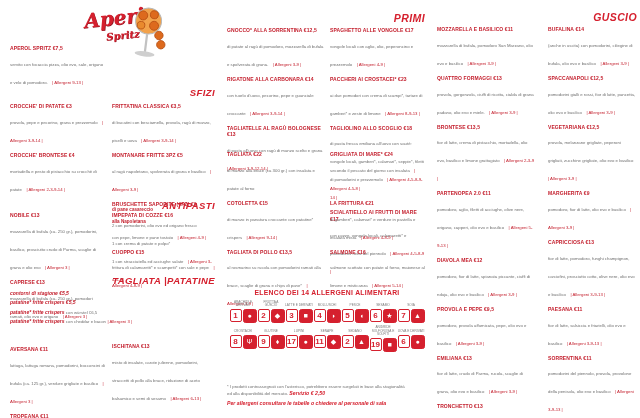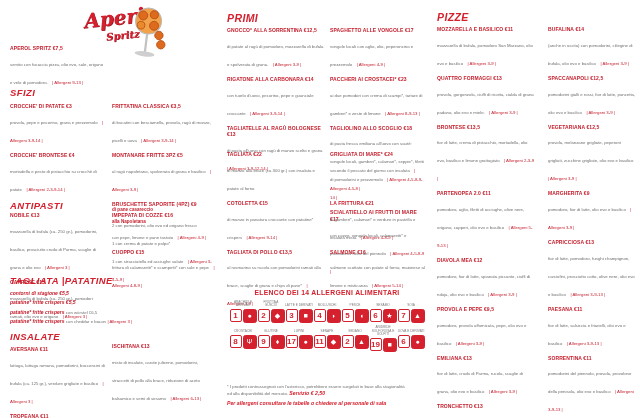--- a/index.html
+++ b/index.html
@@ -1,19 +1,19 @@
 <!DOCTYPE html>
 <html><head>
 <meta charset="utf-8">
 <style>
   html,body{margin:0;padding:0;background:#e9e9e9;}
   #page{position:relative;width:640px;height:418px;background:#ffffff;overflow:hidden;
         font-family:"Liberation Sans",sans-serif;}
   
-  .shead{position:absolute;text-align:left;color:#d5202e;font-weight:bold;font-style:italic;
+  .shead{position:absolute;text-align:right;color:#d5202e;font-weight:bold;font-style:italic;
          font-size:9.5px;letter-spacing:.4px;}
   .shead.big{font-size:10.5px;}
   .ahead{position:absolute;text-align:center;color:#d5202e;font-weight:bold;font-size:6.8px;letter-spacing:.3px;}
   
   .col{position:absolute;}
   .item{margin-bottom:6px;}
   .iname{color:#c4202e;font-weight:700;font-size:5px;line-height:1.35;letter-spacing:.1px;}
   .isub{color:#c4202e;font-weight:700;font-size:4.6px;line-height:1.3;}
   .idesc{color:#6e6e6e;font-size:4.3px;line-height:1.32;white-space:pre-line;}
   .iall{color:#c4202e;font-size:4.3px;line-height:1.32;}
@@ -70,21 +70,20 @@
 
   <div class="col" style="left:10px;top:45px;width:96px">
     <div class="iname">APEROL SPRITZ €7,5</div>
     <span class="idesc">servito con focaccia pizza, olio evo, sale, origano e velo di pomodoro.</span>
     <span class="iall">| Allergeni 9-13 |</span>
   </div>
 
   <div class="shead" style="left:10px;width:205px;top:200px">ANTIPASTI</div>
   <div class="shead" style="left:10px;width:205px;top:87px">SFIZI</div>
   <div class="shead" style="left:10px;width:205px;top:275px">TAGLIATA |PATATINE</div>
-  <div class="shead" style="left:10px;width:205px;top:331px">INSALATE</div>
 
   <div class="col" style="left:10px;top:103px;width:96px">
 
       <div class="item">
         <div class="iname">CROCCHE' DI PATATE €3</div>
         
         <span class="idesc">provola, pepe e pecorino, grana e prezzemolo</span>
         <span class="iall">| Allergeni 3-9-14 |</span>
       </div>
 
@@ -410,21 +409,21 @@
 
   <div id="foot">
     <div class="fgray">
       <span>* I prodotti contrassegnati con l'asterisco, potrebbero essere surgelati in base alla stagionalità</span><br>
       <span>ed alla disponibilità del mercato.</span>
       <span class="fred">Servizio € 2,50</span>
       <span class="fred2">Per allergeni consultare le tabelle o chiedere al personale di sala</span>
     </div>
   </div>
 
-  <div class="shead big" style="left:437px;width:200px;top:11px">PIZZE</div>
+  <div class="shead big" style="left:437px;width:200px;top:11px">GUSCIO</div>
   <div class="col" style="left:437px;top:26px;width:99px">
 
       <div class="item">
         <div class="iname">MOZZARELLA E BASILICO €11</div>
         <span class="idesc">mozzarella di bufala, pomodoro San Marzano, olio evo e basilico</span>
         <span class="iall">| Allergeni 3-9 |</span>
       </div>
 
       <div class="item">
         <div class="iname">QUATTRO FORMAGGI €13</div>

